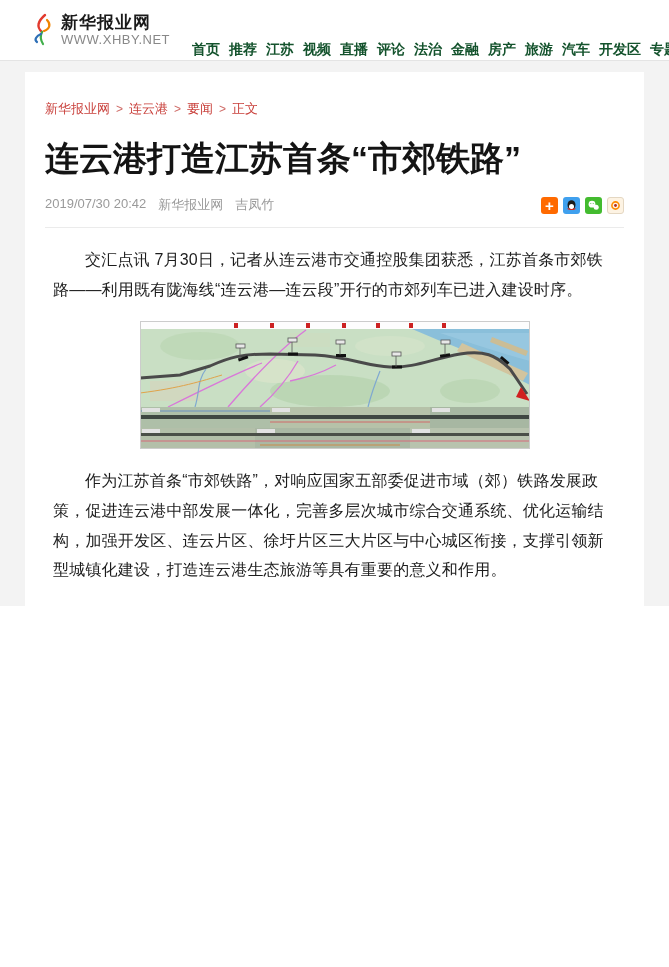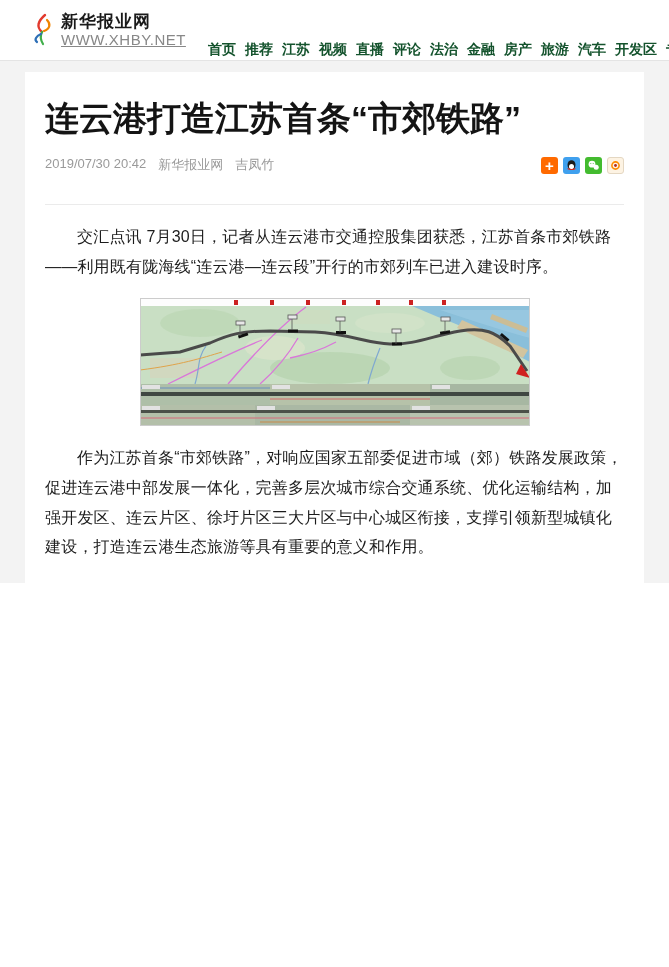--- a/index.html
+++ b/index.html
@@ -16,53 +16,53 @@
     display: flex;
     align-items: center;
     height: 61px;
     background: #fff;
     border-bottom: 1px solid #e4e4e4;
     padding: 0 10px 0 30px;
   }
   .logo { display: flex; align-items: center; gap: 5px; margin-right: 22px; cursor: pointer; flex: none; }
   .logo-mark { width: 26px; height: 34px; }
   .logo-title { font-size: 17px; font-weight: 700; color: #1a1a1a; letter-spacing: 1px; line-height: 1.15; }
-  .logo-sub { font-size: 15px; color: #888; letter-spacing: .5px; text-decoration: underline; }
+  .logo-sub { font-size: 13px; color: #888; letter-spacing: .5px; }
   .nav { display: flex; align-items: center; gap: 9px; flex-wrap: nowrap; }
   .nav-item { font-size: 14px; font-weight: 700; color: #14532d; text-decoration: none; white-space: nowrap; margin-top: 40px; }
   
   .card {
     margin: 11px 25px 0 25px;
     background: #fff;
     padding: 24px 20px 4px 20px;
   }
   .breadcrumb { font-size: 13px; color: #c9413c; margin: 4px 0 18px 0; }
   .crumb-link { color: #c9413c; text-decoration: none; }
   .crumb-sep { color: #cf6a66; margin: 0 6px; font-size: 12px; }
   .crumb:last-child .crumb-sep { display: none; }
   .title { font-size: 34px; font-weight: 700; color: #141414; line-height: 1.3; margin: 0 0 16px 0; }
   .meta-row {
     display: flex; align-items: center; justify-content: space-between;
-    padding-bottom: 30px; border-bottom: 1px solid #ebebeb;
+    padding-bottom: 13px; border-bottom: 1px solid #ebebeb;
   }
   .meta { font-size: 13px; color: #9a9a9a; display: flex; gap: 12px; }
   .share { display: flex; gap: 5px; align-items: center; }
   .si {
     width: 17px; height: 17px; border-radius: 3px; display: inline-flex;
     align-items: center; justify-content: center; cursor: pointer; overflow: hidden;
   }
   .si svg { width: 13px; height: 13px; display: block; }
   .si-plus { background: #ff6a00; color: #fff; font-size: 15px; font-weight: 700; line-height: 1; }
   .si-qq { background: #3fa0ee; }
   .si-wx { background: #43bb2f; }
   .si-wb { background: #fdf3e3; border: 1px solid #e4d7c2; }
   
   .para {
     font-size: 16px; line-height: 1.85; color: #1c1c1c;
-    text-indent: 2em; margin: 17px 0; letter-spacing: .2px;
+    text-indent: 2em; margin: 17px 8px; letter-spacing: .2px;
   }
   .figure { width: 390px; margin: 6px auto 14px auto; }
   .map { display: block; width: 390px; height: 128px; }
 </style>
 </head>
 <body>
 
 <div class="page">
 
   <header class="site-header">
@@ -92,20 +92,23 @@
         <a class="nav-item" href="#">旅游</a>
         <a class="nav-item" href="#">汽车</a>
         <a class="nav-item" href="#">开发区</a>
         <a class="nav-item" href="#">专题</a>
         <a class="nav-item" href="#">资费</a>
       </nav>
   </header>
 
   <main class="card">
 
+    <div class="breadcrumb">
+      
+    <span class="crumb"><a class="crumb-link" href="#">新华报业网</a><span class="crumb-sep">&gt;</span></span><span class="crumb"><a class="crumb-link" href="#">连云港</a><span class="crumb-sep">&gt;</span></span><span class="crumb"><a class="crumb-link" href="#">要闻</a><span class="crumb-sep">&gt;</span></span><span class="crumb"><a class="crumb-link" href="#">正文</a></span></div>
 
     <h1 class="title">连云港打造江苏首条“市郊铁路”</h1>
 
     <div class="meta-row">
       <div class="meta">
         <span>2019/07/30 20:42</span>
         <span>新华报业网</span>
         <span>吉凤竹</span>
       </div>
       <div class="share">

